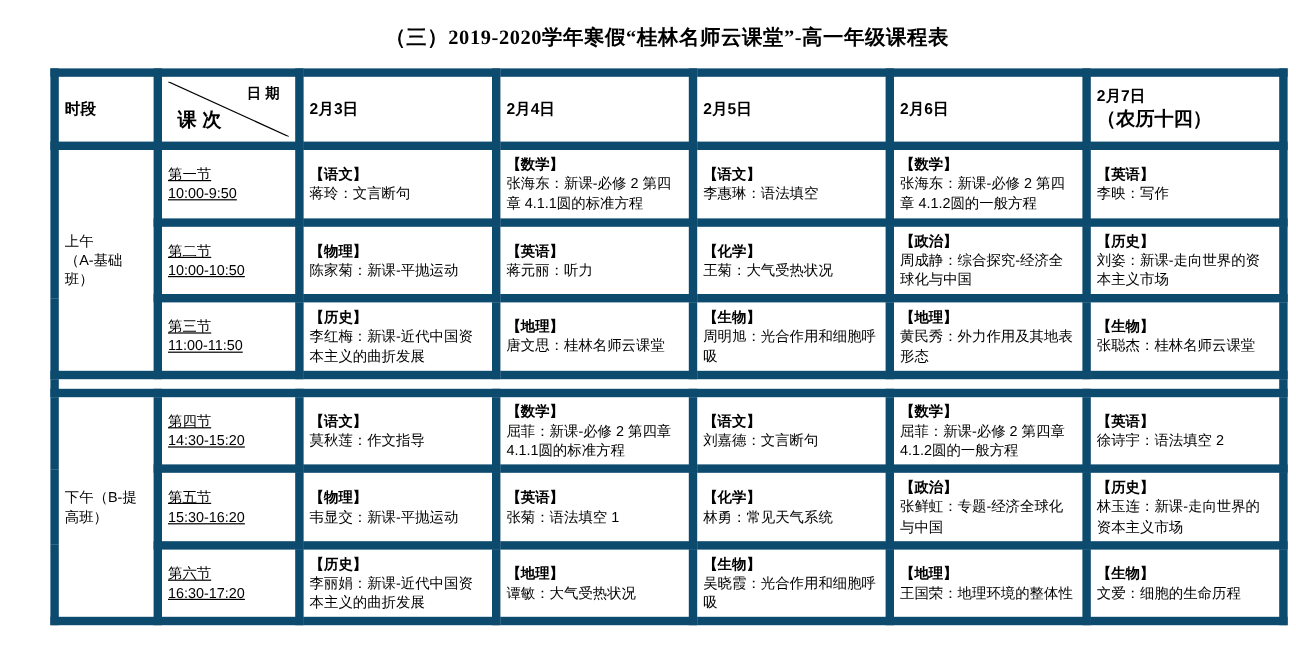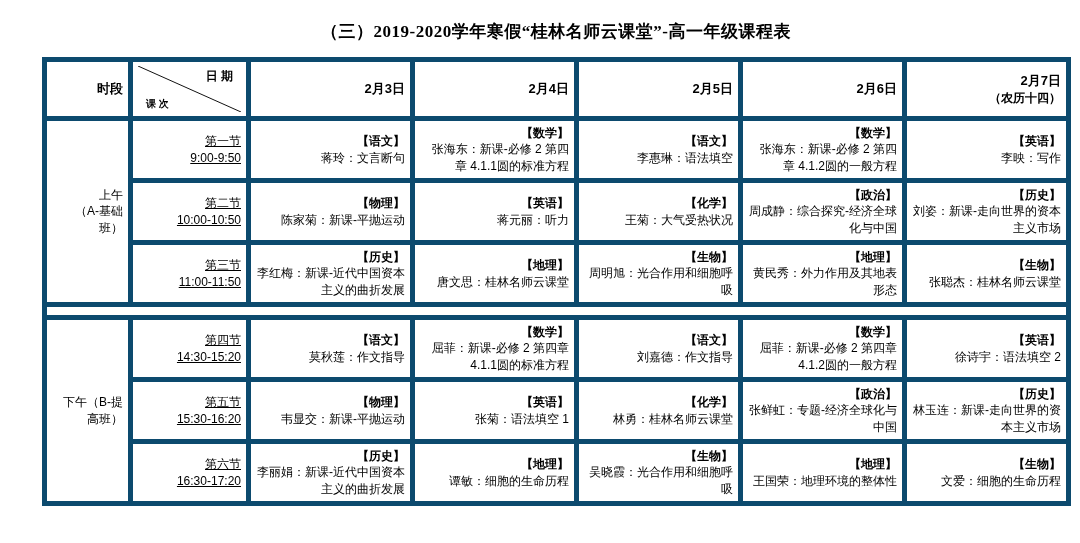--- a/index.html
+++ b/index.html
@@ -30,26 +30,26 @@
     padding-top: 20px;
     padding-bottom: 14px;
     font-family: "Liberation Serif", serif;
   }
   table.schedule {
     border-collapse: collapse;
     width: 1028px;
     table-layout: fixed;
   }
   table.schedule td, table.schedule th {
-    border: 5px solid #0c4a6e;
+    border: 7px solid #0c4a6e;
     font-size: 12px;
     line-height: 1.35;
     padding: 4px 5px;
     vertical-align: middle;
-    text-align: right;
+    text-align: left;
     font-weight: normal;
     box-sizing: border-box;
   }
   .col-period { width: 86px; }
   .col-lesson { width: 118px; }
   .col-day { width: 164px; }
 
   .head-cell {
     height: 46px;
     position: relative;
@@ -72,30 +72,30 @@
     position: absolute;
     top: 2px;
     right: 8px;
     font-size: 12px;
     font-weight: bold;
   }
   .diag .bl {
     position: absolute;
     bottom: 2px;
     left: 8px;
-    font-size: 10px;
+    font-size: 16px;
     font-weight: bold;
   }
   .hdr-bold {
     font-weight: bold;
     font-size: 13px;
   }
   .hdr-sub {
     font-weight: bold;
-    font-size: 12px;
+    font-size: 16px;
   }
   .period-cell {
     font-weight: bold;
     font-size: 13px;
   }
   .lesson-cell {
     font-weight: bold;
     font-size: 12px;
     line-height: 1.5;
     text-decoration: underline;
@@ -169,21 +169,21 @@
       </tr>
 
       <tr class="body-row">
         <td rowspan="3" class="period-cell">
           <div>上午</div>
           <div>（A-基础</div>
           <div>班）</div>
         </td>
         <td class="lesson-cell">
           <div>第一节</div>
-          <div>9:00-9:50</div>
+          <div>10:00-9:50</div>
         </td>
         <td>
           <div class="subject">【语文】</div>
           <div class="teacher">蒋玲：文言断句</div>
         </td>
         <td>
           <div class="subject">【数学】</div>
           <div class="teacher">张海东：新课-必修 2 第四章 4.1.1圆的标准方程</div>
         </td>
         <td>
@@ -270,21 +270,21 @@
         <td>
           <div class="subject">【语文】</div>
           <div class="teacher">莫秋莲：作文指导</div>
         </td>
         <td>
           <div class="subject">【数学】</div>
           <div class="teacher">屈菲：新课-必修 2 第四章 4.1.1圆的标准方程</div>
         </td>
         <td>
           <div class="subject">【语文】</div>
-          <div class="teacher">刘嘉德：作文指导</div>
+          <div class="teacher">刘嘉德：文言断句</div>
         </td>
         <td>
           <div class="subject">【数学】</div>
           <div class="teacher">屈菲：新课-必修 2 第四章 4.1.2圆的一般方程</div>
         </td>
         <td>
           <div class="subject">【英语】</div>
           <div class="teacher">徐诗宇：语法填空 2</div>
         </td>
       </tr>
@@ -297,21 +297,21 @@
         <td>
           <div class="subject">【物理】</div>
           <div class="teacher">韦显交：新课-平抛运动</div>
         </td>
         <td>
           <div class="subject">【英语】</div>
           <div class="teacher">张菊：语法填空 1</div>
         </td>
         <td>
           <div class="subject">【化学】</div>
-          <div class="teacher">林勇：桂林名师云课堂</div>
+          <div class="teacher">林勇：常见天气系统</div>
         </td>
         <td>
           <div class="subject">【政治】</div>
           <div class="teacher">张鲜虹：专题-经济全球化与中国</div>
         </td>
         <td>
           <div class="subject">【历史】</div>
           <div class="teacher">林玉连：新课-走向世界的资本主义市场</div>
         </td>
       </tr>
@@ -320,21 +320,21 @@
         <td class="lesson-cell">
           <div>第六节</div>
           <div>16:30-17:20</div>
         </td>
         <td>
           <div class="subject">【历史】</div>
           <div class="teacher">李丽娟：新课-近代中国资本主义的曲折发展</div>
         </td>
         <td>
           <div class="subject">【地理】</div>
-          <div class="teacher">谭敏：细胞的生命历程</div>
+          <div class="teacher">谭敏：大气受热状况</div>
         </td>
         <td>
           <div class="subject">【生物】</div>
           <div class="teacher">吴晓霞：光合作用和细胞呼吸</div>
         </td>
         <td>
           <div class="subject">【地理】</div>
           <div class="teacher">王国荣：地理环境的整体性</div>
         </td>
         <td>

